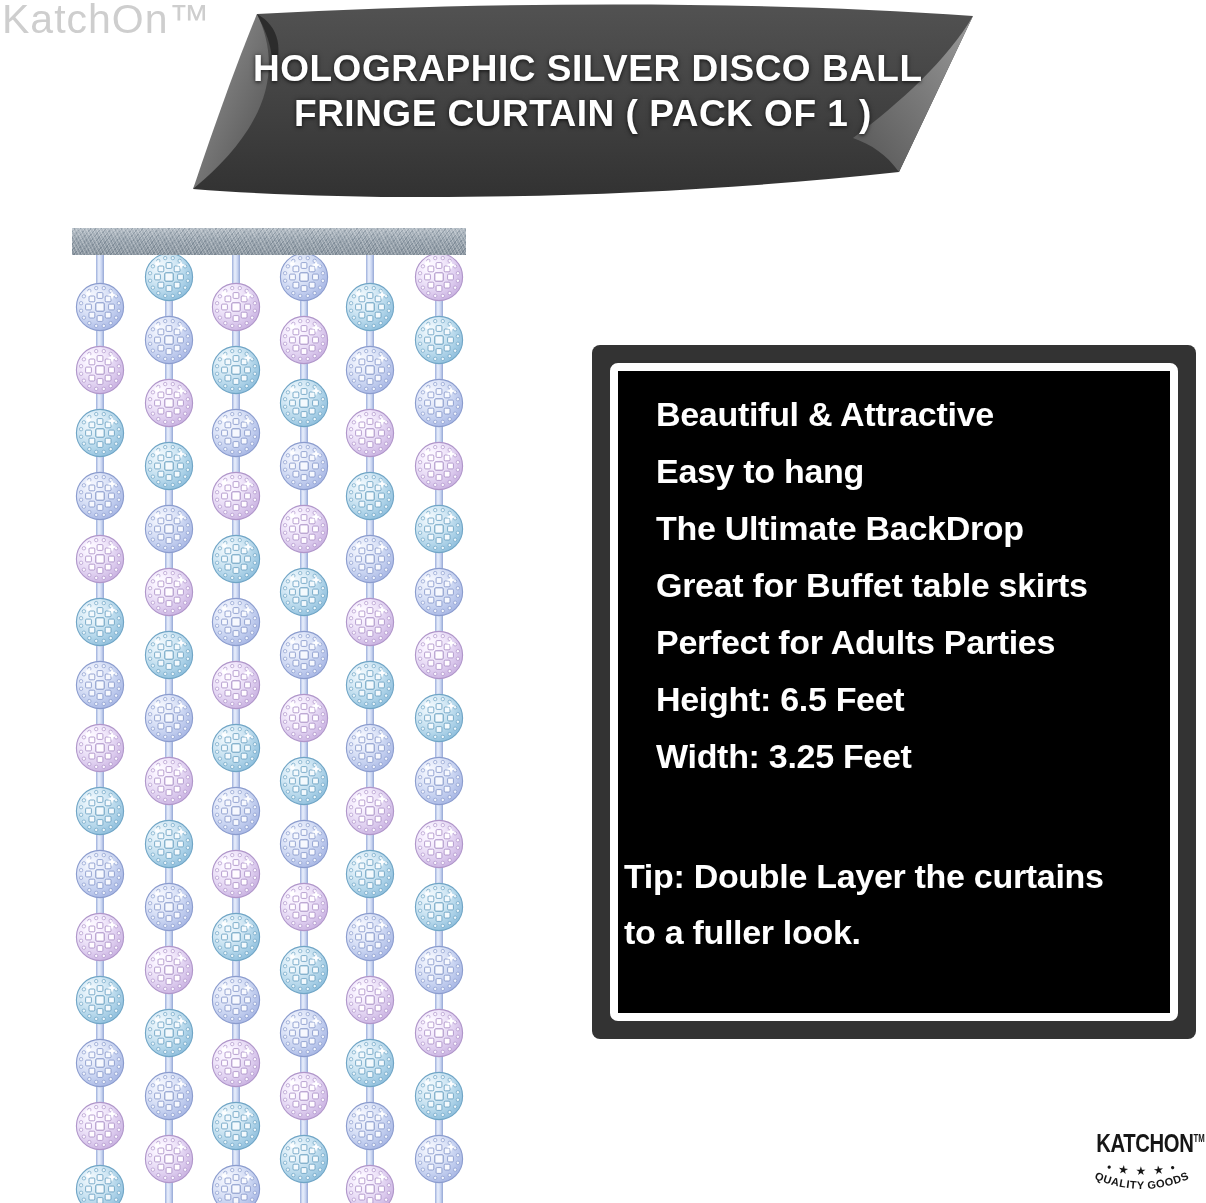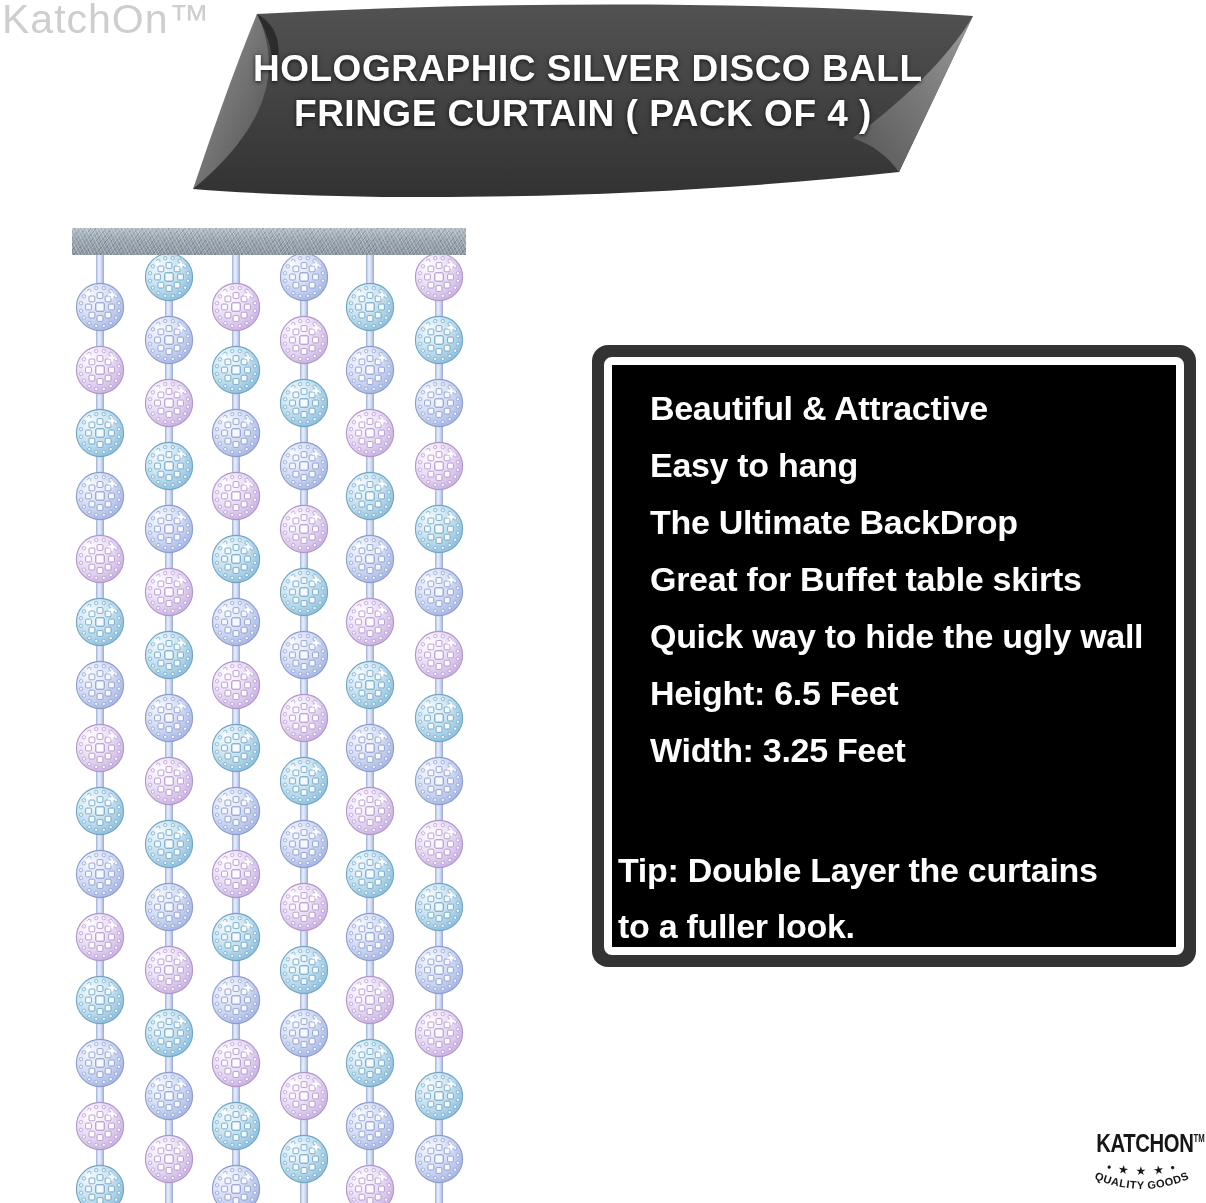--- a/index.html
+++ b/index.html
@@ -39,22 +39,22 @@
   .strand-strip {
     position:absolute; top:250px; bottom:0; width:8px; z-index:1;
     background:linear-gradient(90deg,#9dafdc,#e9effc 35%,#cfdaf4 65%,#96a8d6);
   }
   .ball { position:absolute; z-index:2; }
   .ball.v1 { filter:hue-rotate(40deg) saturate(.85) brightness(1.02); }
   .ball.v2 { filter:hue-rotate(-28deg) saturate(1.15); }
 
   
   .features-box {
-    position:absolute; left:592px; top:345px; width:604px; height:622px;
-    background:var(--box-border,#333); border-radius:16px; padding:12px;
+    position:absolute; left:592px; top:345px; width:604px; height:694px;
+    background:var(--box-border,#333); border-radius:8px; padding:18px;
     box-sizing:border-box;
   }
   .features-inner {
     width:100%; height:100%; box-sizing:border-box;
     background:var(--box-bg,#000); border:8px solid #fff; border-radius:8px;
     padding:15px 8px 0 38px; overflow:hidden;
   }
   .feature-line {
     font-size:34px; font-weight:bold; color:var(--text-light,#fff);
     line-height:57px; letter-spacing:-0.3px; white-space:nowrap;
@@ -149,21 +149,21 @@
 
       <path d="M 74,12 C 300,0 560,-2 790,14 L 716,170 C 480,196 200,202 10,187 C 52,120 66,60 74,12 Z" fill="url(#gRib)"></path>
 
       <path d="M 74,12 C 96,58 94,118 10,187 C 32,122 54,60 74,12 Z" fill="url(#gFold)"></path>
       <path d="M 74,12 C 86,36 92,52 88,78 C 102,48 96,24 74,12 Z" fill="#2c2c2c"></path>
 
       <path d="M 790,14 L 716,170 C 703,152 689,143 670,136 C 718,100 764,58 790,14 Z" fill="url(#gFold2)"></path>
     </svg>
     <div class="banner-text">
       <div class="banner-line">HOLOGRAPHIC SILVER DISCO BALL</div>
-      <div class="banner-line">FRINGE CURTAIN ( PACK OF 4 )</div>
+      <div class="banner-line">FRINGE CURTAIN ( PACK OF 1 )</div>
     </div>
   </div>
 
   <div class="curtain">
     <div class="rod"></div>
     <div>
         <div class="strand-strip" style="left: 96px;"></div>
         <svg width="50" height="50" viewBox="0 0 50 50" class="ball v0" style="left: 75px; top: 282px;">
           <use href="#disco-ball-shape"></use>
         </svg>
@@ -442,21 +442,21 @@
       </div>
   </div>
 
   <div class="features-box">
     <div class="features-inner">
       <div>
           <div class="feature-line">Beautiful &amp; Attractive</div>
           <div class="feature-line">Easy to hang</div>
           <div class="feature-line">The Ultimate BackDrop</div>
           <div class="feature-line">Great for Buffet table skirts</div>
-          <div class="feature-line">Quick way to hide the ugly wall</div>
+          <div class="feature-line">Perfect for Adults Parties</div>
           <div class="feature-line">Height: 6.5 Feet</div>
           <div class="feature-line">Width: 3.25 Feet</div>
         </div>
       <div class="tip-block">
           <div class="tip-line">Tip: Double Layer the curtains</div>
           <div class="tip-line">to a fuller look.</div>
         </div>
     </div>
   </div>
 

